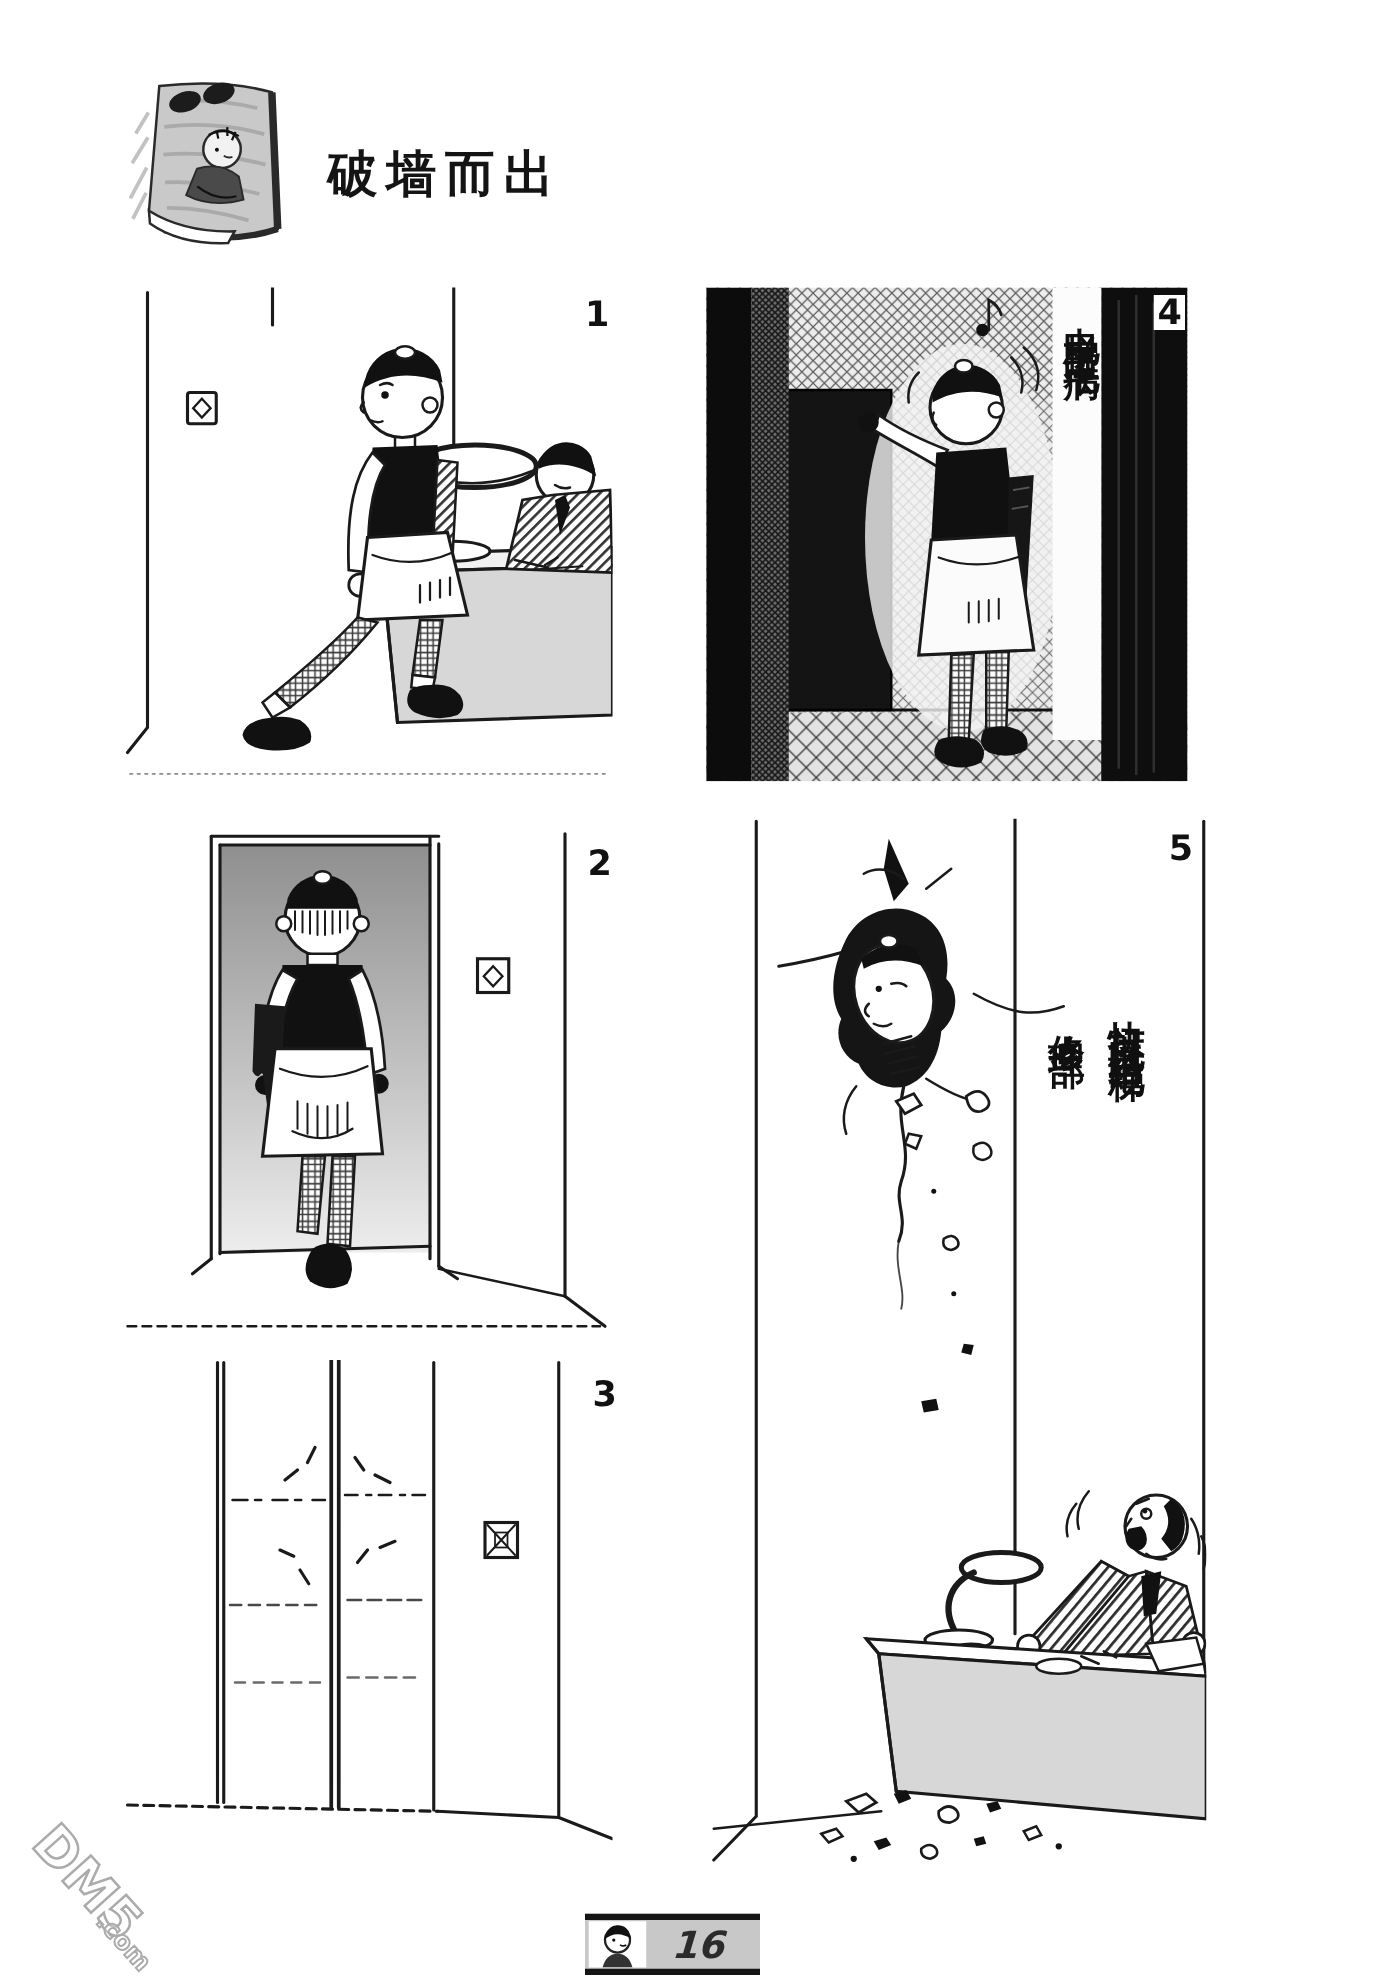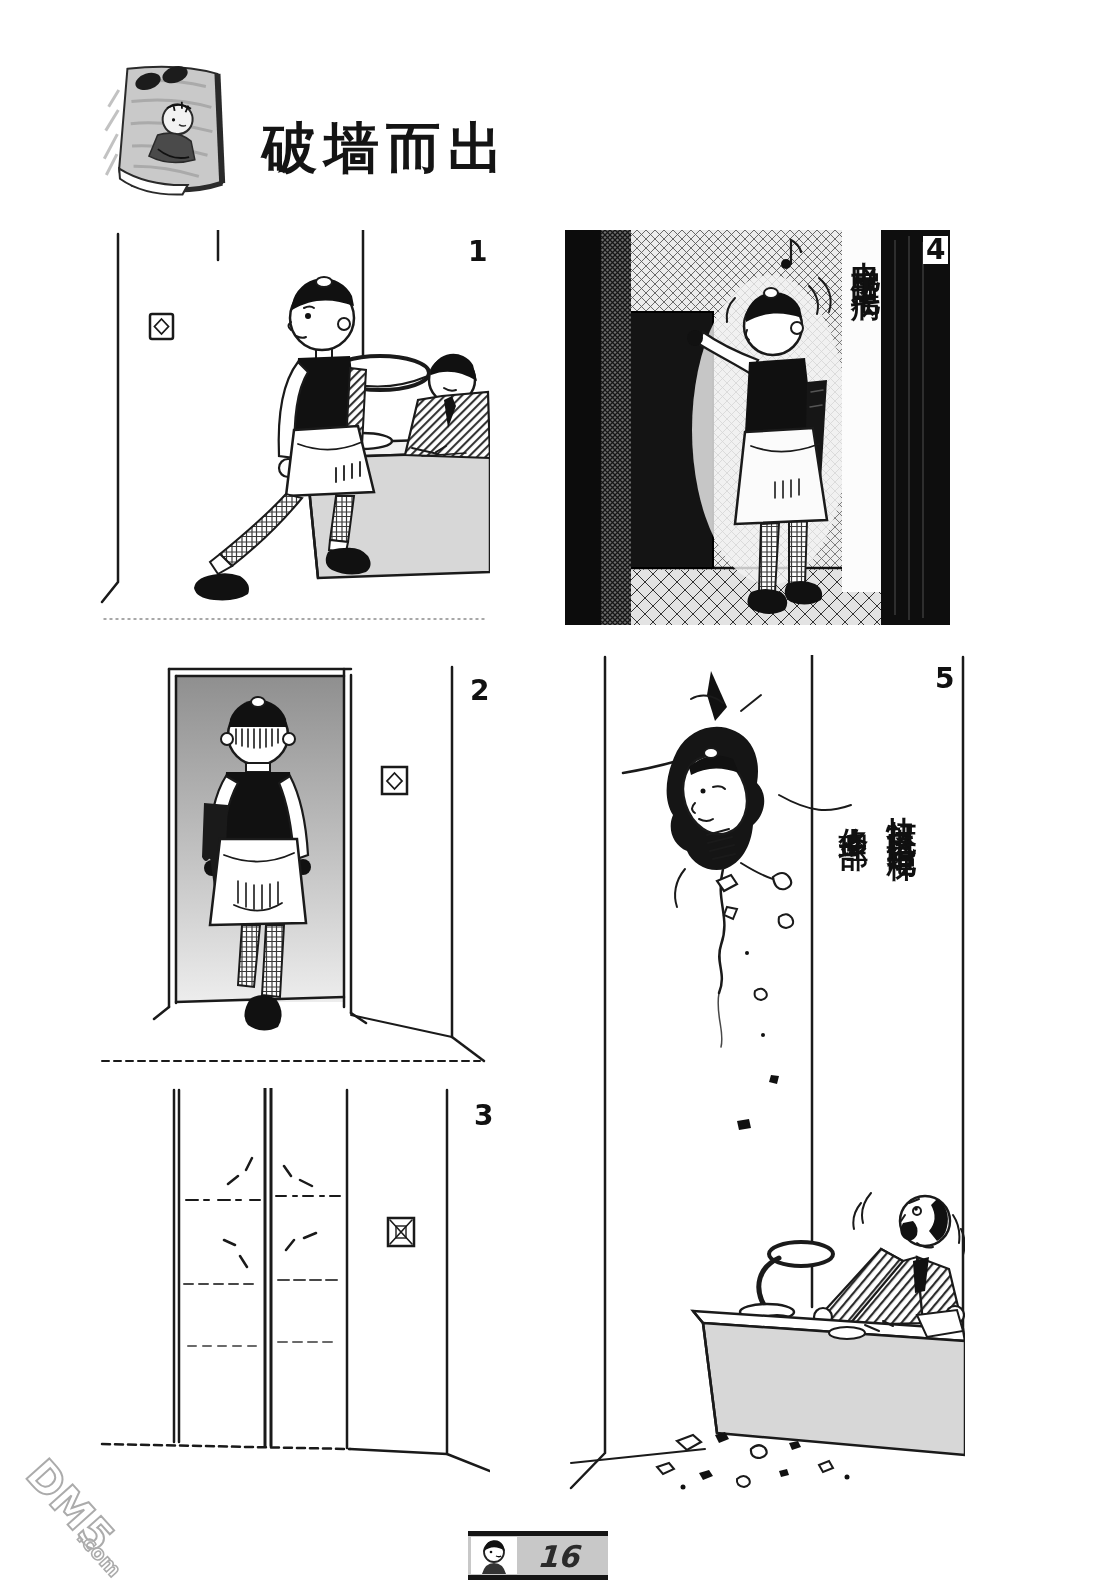--- a/index.html
+++ b/index.html
@@ -3,21 +3,21 @@
 <meta charset="utf-8">
 <style>
   html,body{margin:0;padding:0;background:#e9e9e9;}
   .page{position:relative;width:1100px;height:1588px;background:#ffffff;overflow:hidden;
         font-family:"DejaVu Sans",sans-serif;color:#161616;}
   .abs{position:absolute;}
   .panel{position:absolute;}
   .panel svg{display:block;}
   .panel-number{position:absolute;font-size:28px;font-weight:bold;color:#111;line-height:1;}
   .num-chip{background:#fff;padding:0 3px;}
-  .page-title{position:absolute;left:262px;top:112px;font-size:55px;font-weight:800;
+  .page-title{position:absolute;left:262px;top:112px;font-size:40px;font-weight:800;
               letter-spacing:7px;color:#141414;}
   .vtext{position:absolute;writing-mode:vertical-rl;text-orientation:upright;
          font-weight:bold;color:#101010;font-size:29px;letter-spacing:6px;line-height:1.1;}
   .footer-badge{position:absolute;left:468px;top:1531px;width:140px;height:49px;
                 background:#c8c8c8;border-top:5px solid #151515;border-bottom:5px solid #151515;
                 box-sizing:border-box;}
   .footer-icon{position:absolute;left:3px;top:1px;width:46px;height:37px;background:#fff;}
   .footer-num{position:absolute;left:72px;top:3px;font-size:30px;font-weight:bold;
               font-style:italic;color:#2b2b2b;transform:skewX(-6deg);}
   .watermark{position:absolute;left:0px;top:1428px;width:150px;height:160px;opacity:.85;}

